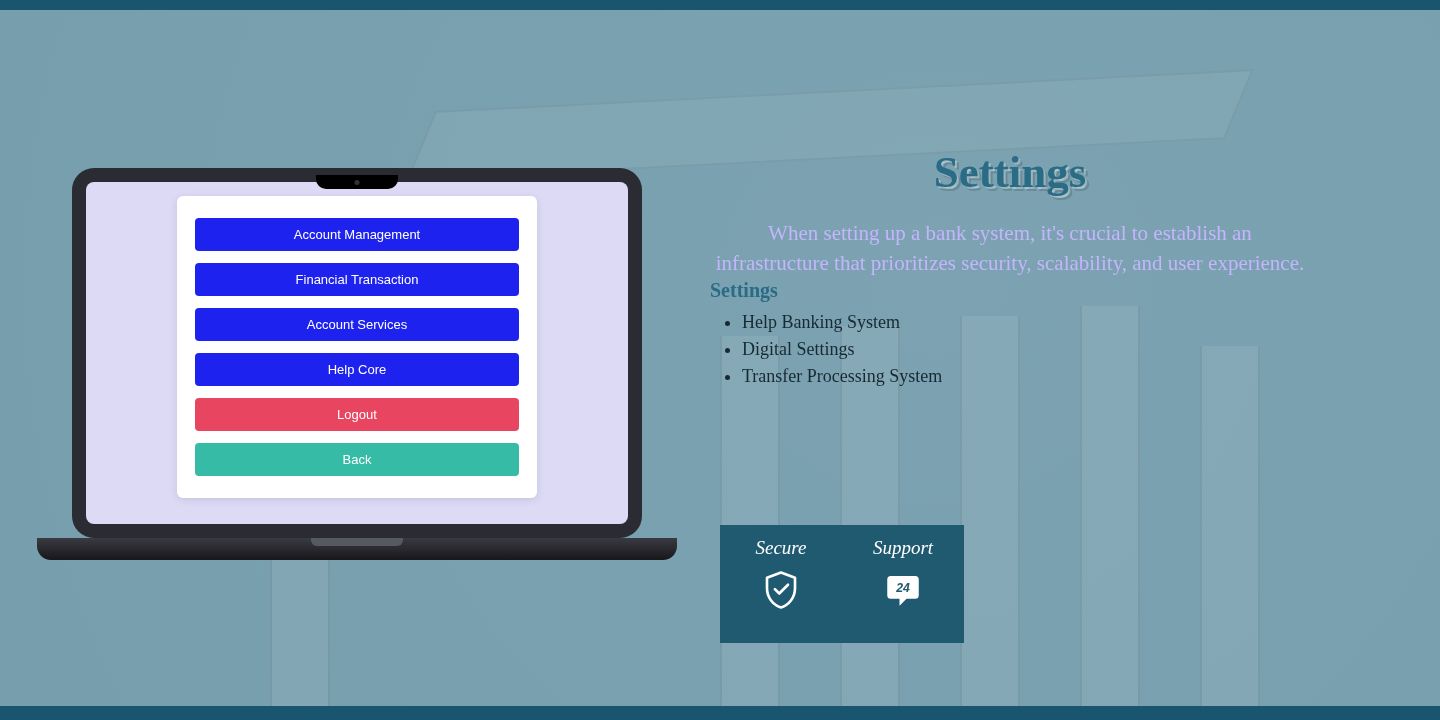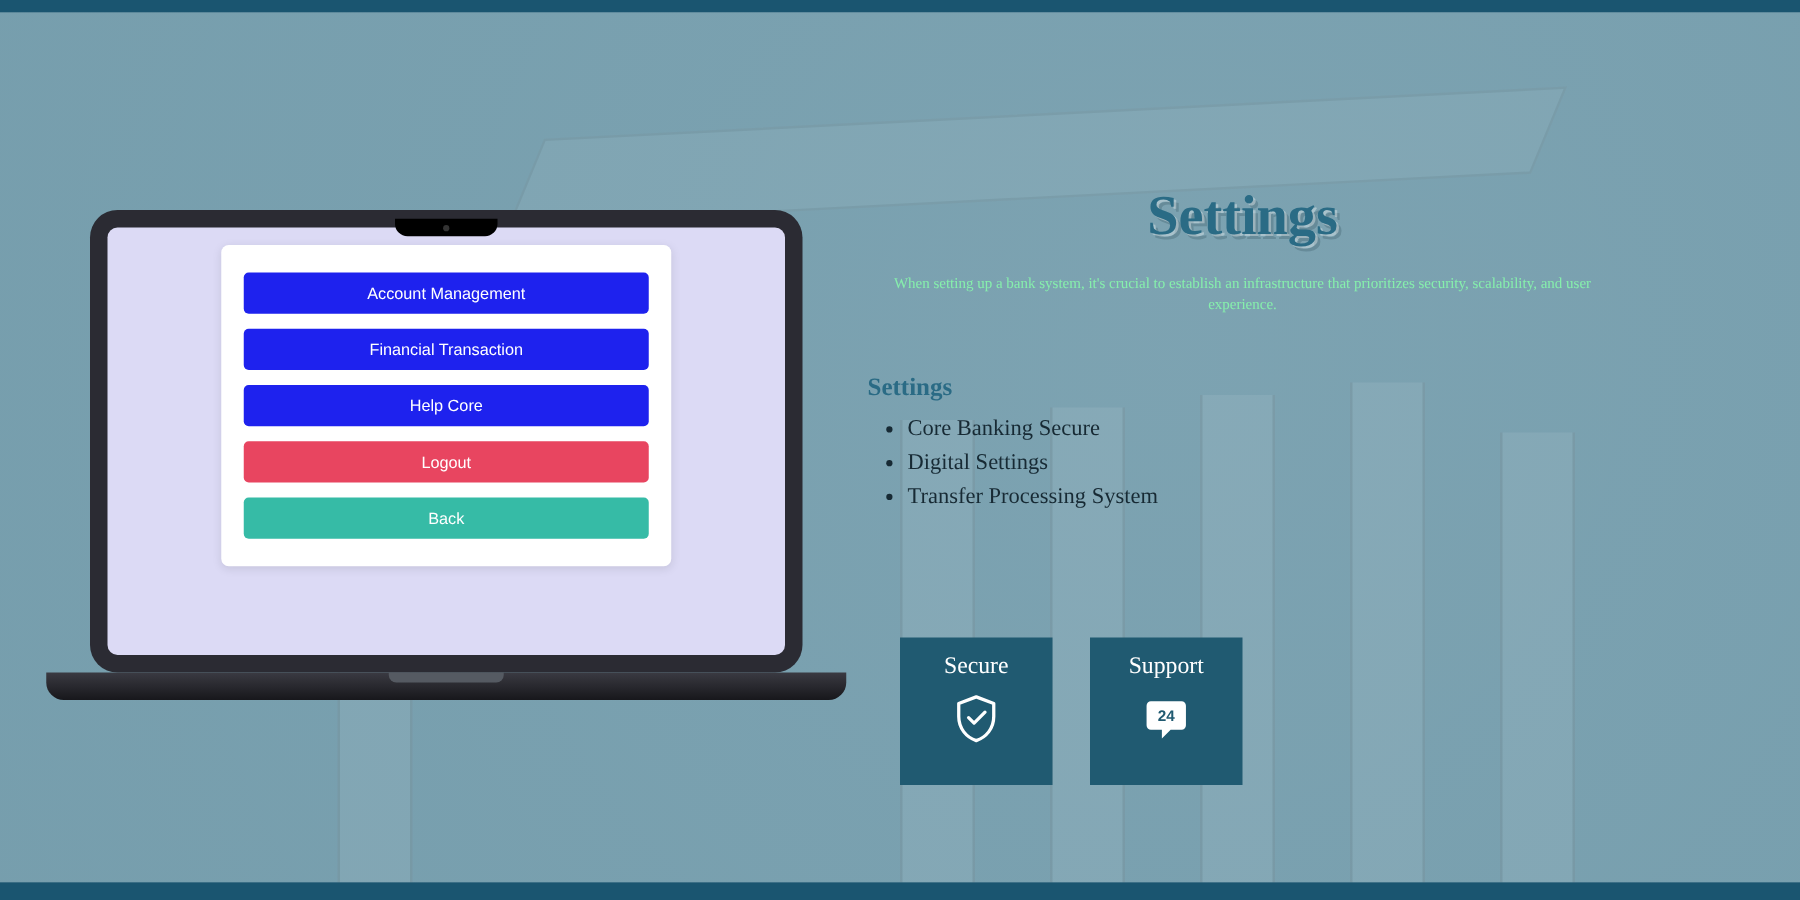--- a/index.html
+++ b/index.html
@@ -79,38 +79,38 @@
     border-bottom-left-radius:14px; border-bottom-right-radius:14px;
     position:relative;
   }
   .laptop-base::before{
     content:""; position:absolute; left:50%; top:0; transform:translateX(-50%);
     width:92px; height:8px; background:#555a62; border-bottom-left-radius:6px; border-bottom-right-radius:6px;
   }
 
   
   .right {
-    position:absolute; left:694px; top:146px; width:600px; color:#152a34;
+    position:absolute; left:710px; top:146px; width:600px; color:#152a34;
   }
   .heading {
     text-align:center; font-weight:700; font-size:45px;
     color:#2a6b85;
     text-shadow:2px 2px 0 rgba(255,255,255,0.35), 4px 4px 0 rgba(40,70,85,0.25);
     margin-bottom:20px;
   }
   .subhead {
-    text-align:center; font-size:12px; line-height:1.45; color:#86efac; margin-bottom:46px;
+    text-align:center; font-size:21px; line-height:1.45; color:#c4b5fd; 
   }
   .section-title { color:#2a6b85; font-weight:700; font-size:20px; margin-bottom:10px; }
   .bullets { list-style:disc; padding-left:32px; font-size:18px; color:#172a34; }
   .bullets li { margin-bottom:6px; }
 
   
   .cards {
-    position:absolute; left:720px; top:510px; display:flex; gap:30px;
+    position:absolute; left:720px; top:525px; display:flex; font-style:italic;
   }
   .card {
     width:122px; height:118px; background:#205a71;
     display:flex; flex-direction:column; align-items:center; padding-top:12px;
     color:#fff;
   }
   .card-title { font-family:Georgia,serif; font-size:19px; margin-bottom:10px; }
   .card svg { width:42px; height:42px; }
 </style>
 </head>
@@ -127,36 +127,37 @@
   <div class="pillar" style="left:1200px; height:360px;"></div>
 </div>
 
 <div class="laptop">
   <div class="laptop-screen">
     <div class="notch"></div>
     <div class="screen-inner">
       <div class="panel">
         <button class="menu-btn btn-primary">Account Management</button>
         <button class="menu-btn btn-primary">Financial Transaction</button>
+        <button class="menu-btn btn-primary">Account Services</button>
         <button class="menu-btn btn-primary">Help Core</button>
         <button class="menu-btn btn-red">Logout</button>
         <button class="menu-btn btn-teal">Back</button>
       </div>
     </div>
   </div>
   <div class="laptop-base"></div>
 </div>
 
 <div class="right">
   <h1 class="heading">Settings</h1>
   <p class="subhead">When setting up a bank system, it's crucial to establish an infrastructure that prioritizes security, scalability, and user experience.</p>
 
   <div class="section-title">Settings</div>
   <ul class="bullets">
-    <li>Core Banking Secure</li>
+    <li>Help Banking System</li>
     <li>Digital Settings</li>
     <li>Transfer Processing System</li>
   </ul>
 </div>
 
 <div class="cards">
 
   <div class="card">
     <div class="card-title">Secure</div>
     <span>

